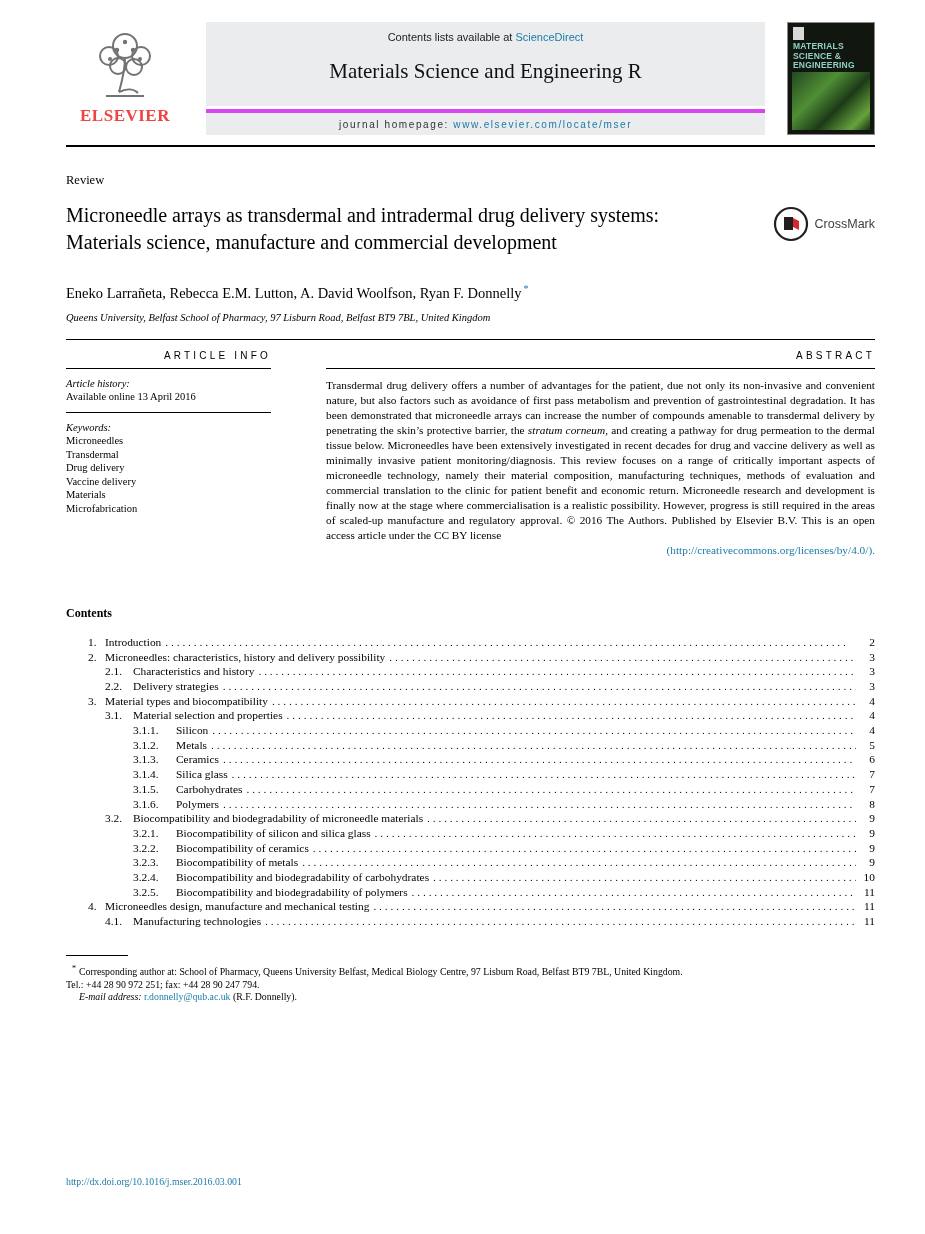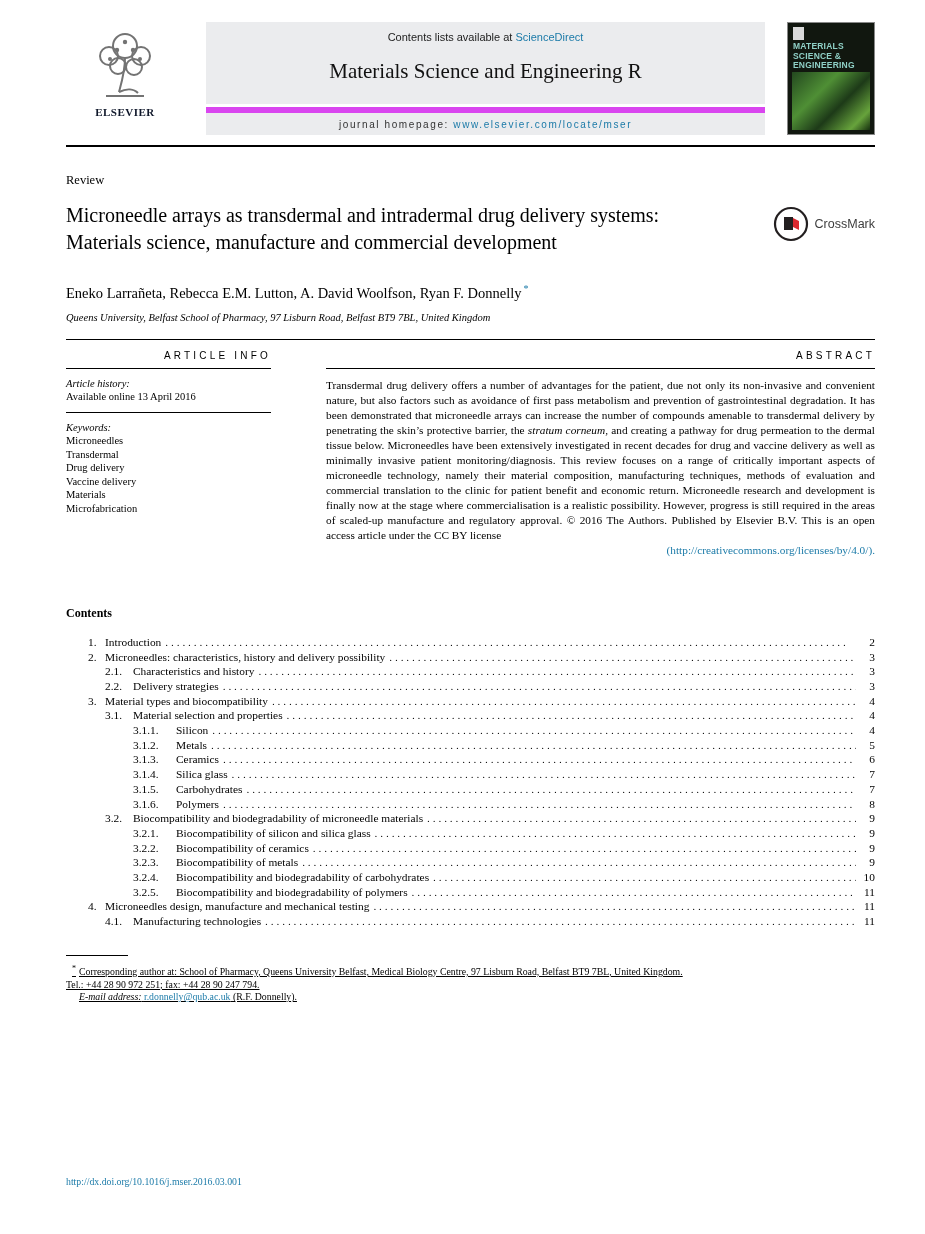--- a/index.html
+++ b/index.html
@@ -12,26 +12,26 @@
   }
   a, .link { color: #1b7aa8; text-decoration: none; }
   .page { padding: 0 50px 0 66px; }
 
   
   .citation { text-align: center; font-size: 10px; margin-top: 20px; letter-spacing: .2px; }
 
   
   .header-row { display: flex; margin-top: 22px; align-items: stretch; }
   .logo-col { width: 118px; flex: none; text-align: center; padding-top: 4px; }
-  .elsevier-word { font-size: 11px; font-weight: bold; color: #0f172a; letter-spacing: .5px; margin-top: 2px; font-family: "Liberation Serif", serif; }
+  .elsevier-word { font-size: 17px; font-weight: bold; color: #ef4444; letter-spacing: .5px; margin-top: 2px; font-family: "Liberation Serif", serif; }
   .band-col { flex: 1; margin: 0 22px; display: flex; flex-direction: column; }
   .band-main { background: #ebecee; text-align: center; padding: 9px 8px 16px; flex: 1; }
   .contents-line { font-family: "Liberation Sans", sans-serif; font-size: 11px; color: #222; }
   .journal-title { font-size: 21px; margin-top: 16px; color: #111; }
-  .band-home { background: #ebecee; border-top: 6px solid #d946ef; margin-top: 3px; padding: 6px 0 5px; text-align: center;
+  .band-home { background: #ebecee; border-top: 4px solid #d946ef; margin-top: 3px; padding: 6px 0 5px; text-align: center;
                font-family: "Liberation Sans", sans-serif; font-size: 10px; letter-spacing: 1.6px; color: #333; }
   .cover-col { width: 88px; flex: none; }
   .cover { width: 88px; height: 113px; background: #11170f; border: 1px solid #888; padding: 4px 5px; position: relative; }
   .cover-grid { width: 11px; height: 13px; background: #d9d9d9; margin-bottom: 2px; }
   .cover-t { font-family: "Liberation Sans", sans-serif; font-weight: bold; font-size: 8.5px; line-height: 9.5px; color: #8fd0c6; letter-spacing: .2px; }
   .cover-r { font-family: "Liberation Sans", sans-serif; font-weight: bold; font-size: 11px; color: #fff; background: #7a1d1d; display: inline-block; padding: 0 3px; margin-top: 1px; }
   .cover-img { position: absolute; left: 4px; right: 4px; bottom: 4px; height: 58px;
                background: linear-gradient(135deg, #23481f 0%, #4f8f35 35%, #1d3a18 60%, #67a33c 85%, #16300f 100%); }
 
   .head-rule { border-bottom: 2.5px solid #000; margin-top: 10px; }
@@ -69,21 +69,21 @@
   .toc-row.lvl2 { padding-left: 67px; }
   .toc-num { flex: none; width: 17px; }
   .lvl1 .toc-num { width: 28px; }
   .lvl2 .toc-num { width: 43px; }
   .toc-label { flex: none; white-space: nowrap; }
   .toc-dots { flex: 1; overflow: hidden; white-space: nowrap; margin: 0 3px 0 4px; color: #000; }
   .toc-dots::after { content: ". . . . . . . . . . . . . . . . . . . . . . . . . . . . . . . . . . . . . . . . . . . . . . . . . . . . . . . . . . . . . . . . . . . . . . . . . . . . . . . . . . . . . . . . . . . . . . . . . . . . . . . . . . . . . . . . . . . . . . . ."; }
   .toc-page { flex: none; min-width: 16px; text-align: right; }
 
   
-  .footnote { margin-top: 26px; font-size: 9.8px; line-height: 12.6px; text-decoration: underline; }
+  .footnote { margin-top: 26px; font-size: 9.8px; line-height: 12.6px; }
   .footnote-rule { width: 62px; border-top: 1px solid #000; margin-bottom: 7px; }
   .fn-line1 { padding-left: 6px; }
   .fn-mark { font-size: 8px; vertical-align: super; margin-right: 3px; }
   .fn-email { padding-left: 13px; }
 
   
   .page-footer { position: absolute; left: 66px; right: 50px; bottom: 46px; font-size: 9.8px; line-height: 13.5px; }
 </style>
 </head>
 <body>

